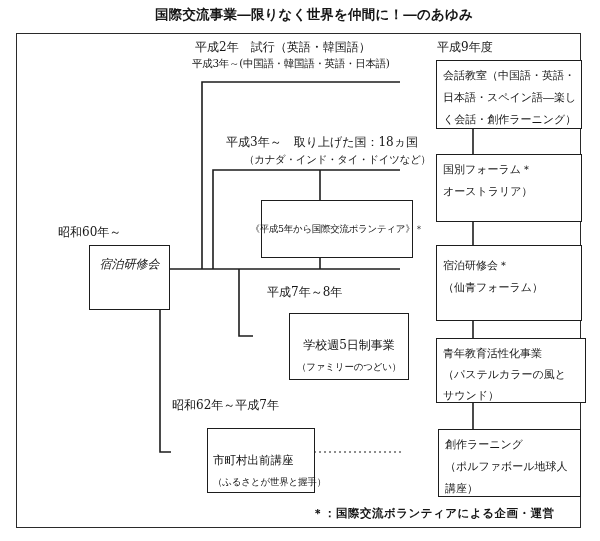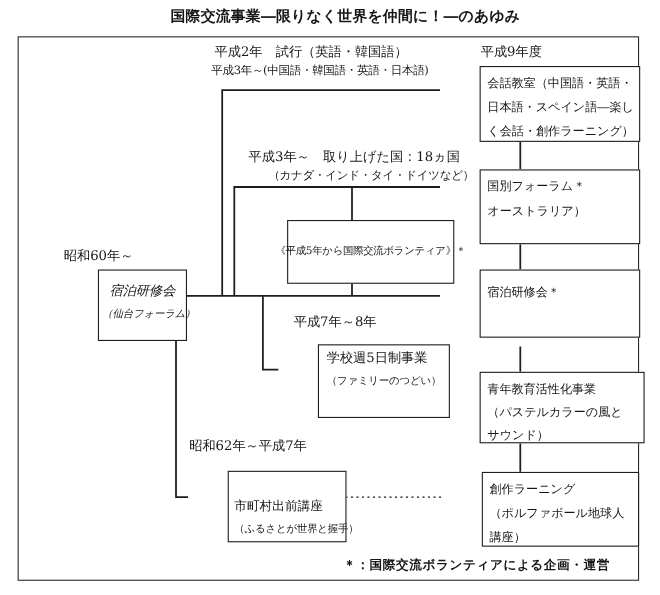--- a/index.html
+++ b/index.html
@@ -79,46 +79,46 @@
   <div class="ln">会話教室（中国語・英語・</div>
   <div class="ln">日本語・スペイン語―楽し</div>
   <div class="ln">く会話・創作ラーニング）</div>
 </div>
 
 <div class="abs box" style="left:400px;top:154px;width:146px;height:68px;">
   <div class="ln">国別フォーラム＊</div>
   <div class="ln">オーストラリア）</div>
 </div>
 
-<div class="abs box pad-top" style="left:400px;top:245px;width:146px;height:62px;">
+<div class="abs box pad-top" style="left:400px;top:245px;width:146px;height:76px;">
   <div class="ln">宿泊研修会＊</div>
+  <div class="ln">（仙青フォーラム）</div>
 </div>
 
 <div class="abs box" style="left:400px;top:338px;width:150px;height:65px;line-height:21px;">
   <div class="ln">青年教育活性化事業</div>
   <div class="ln">（パステルカラーの風と</div>
   <div class="ln">サウンド）</div>
 </div>
 
 <div class="abs box" style="left:402px;top:429px;width:143px;height:68px;">
   <div class="ln">創作ラーニング</div>
   <div class="ln">（ポルファボール地球人</div>
   <div class="ln">講座）</div>
 </div>
 
 <div class="abs box" style="left:53px;top:245px;width:81px;height:65px;padding:7px 3px;text-align:center;font-style:italic;">
   <div class="ln" style="font-size:12px;">宿泊研修会</div>
-  <div class="ln sm">（仙台フォーラム）</div>
 </div>
 
 <div class="abs box note" style="left:225px;top:200px;width:152px;height:58px;">
   <div class="ln">《平成5年から国際交流ボランティア》＊</div>
 </div>
 
-<div class="abs box" style="left:253px;top:313px;width:120px;height:67px;padding:0 7px;">
+<div class="abs box" style="left:253px;top:313px;width:120px;height:67px;padding:20px 7px;text-align:center;">
   <div class="ln" style="font-size:12px;">学校週5日制事業</div>
   <div class="ln sm">（ファミリーのつどい）</div>
 </div>
 
 <div class="abs box" style="left:171px;top:428px;width:108px;height:65px;padding:20px 5px;">
   <div class="ln" style="font-size:11.5px;">市町村出前講座</div>
   <div class="ln sm">（ふるさとが世界と握手）</div>
 </div>
 
 <div class="abs footer" style="left:312px;top:506px;">＊：国際交流ボランティアによる企画・運営</div>

